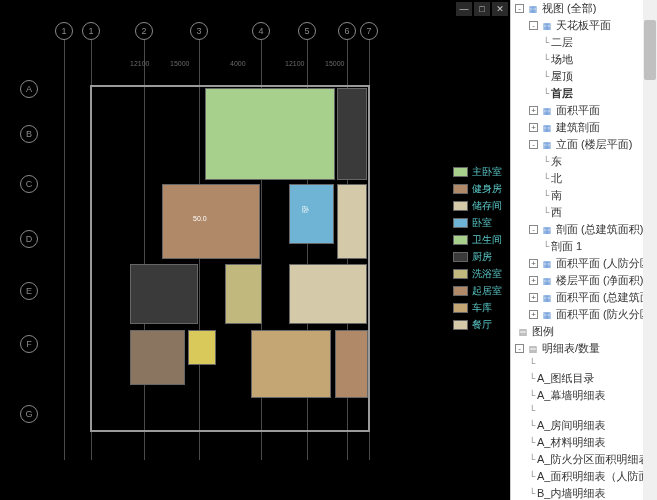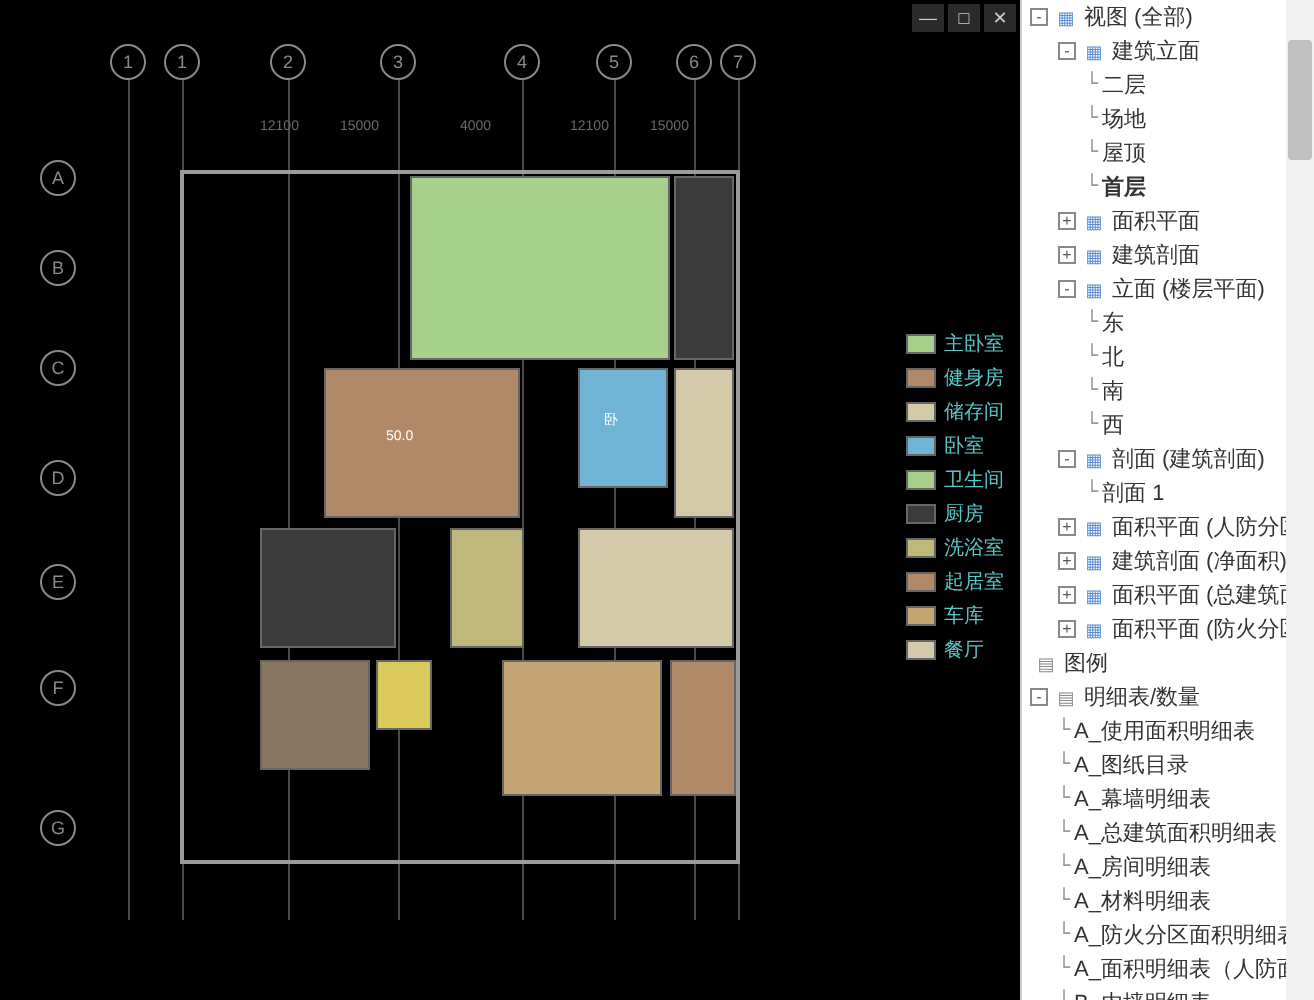--- a/index.html
+++ b/index.html
@@ -152,21 +152,21 @@
       <div class="tree-item">
         <span class="tree-spacer" style="width: 4px;"></span>
         <span class="tree-toggle">-</span>
         <span class="tree-icon icon-view">▦</span>
         <span class="tree-label">视图 (全部)</span>
       </div>
       <div class="tree-item">
         <span class="tree-spacer" style="width: 18px;"></span>
         <span class="tree-toggle">-</span>
         <span class="tree-icon icon-view">▦</span>
-        <span class="tree-label">建筑立面</span>
+        <span class="tree-label">天花板平面</span>
       </div>
       <div class="tree-item">
         <span class="tree-spacer" style="width: 32px;"></span>
         <span class="tree-line">└</span>
         <span class="tree-label">二层</span>
       </div>
       <div class="tree-item">
         <span class="tree-spacer" style="width: 32px;"></span>
         <span class="tree-line">└</span>
         <span class="tree-label">场地</span>
@@ -216,38 +216,38 @@
       </div>
       <div class="tree-item">
         <span class="tree-spacer" style="width: 32px;"></span>
         <span class="tree-line">└</span>
         <span class="tree-label">西</span>
       </div>
       <div class="tree-item">
         <span class="tree-spacer" style="width: 18px;"></span>
         <span class="tree-toggle">-</span>
         <span class="tree-icon icon-view">▦</span>
-        <span class="tree-label">剖面 (建筑剖面)</span>
+        <span class="tree-label">剖面 (总建筑面积)</span>
       </div>
       <div class="tree-item">
         <span class="tree-spacer" style="width: 32px;"></span>
         <span class="tree-line">└</span>
         <span class="tree-label">剖面 1</span>
       </div>
       <div class="tree-item">
         <span class="tree-spacer" style="width: 18px;"></span>
         <span class="tree-toggle">+</span>
         <span class="tree-icon icon-view">▦</span>
         <span class="tree-label">面积平面 (人防分区面积)</span>
       </div>
       <div class="tree-item">
         <span class="tree-spacer" style="width: 18px;"></span>
         <span class="tree-toggle">+</span>
         <span class="tree-icon icon-view">▦</span>
-        <span class="tree-label">建筑剖面 (净面积)</span>
+        <span class="tree-label">楼层平面 (净面积)</span>
       </div>
       <div class="tree-item">
         <span class="tree-spacer" style="width: 18px;"></span>
         <span class="tree-toggle">+</span>
         <span class="tree-icon icon-view">▦</span>
         <span class="tree-label">面积平面 (总建筑面积)</span>
       </div>
       <div class="tree-item">
         <span class="tree-spacer" style="width: 18px;"></span>
         <span class="tree-toggle">+</span>
@@ -262,36 +262,34 @@
       </div>
       <div class="tree-item">
         <span class="tree-spacer" style="width: 4px;"></span>
         <span class="tree-toggle">-</span>
         <span class="tree-icon icon-leg">▤</span>
         <span class="tree-label">明细表/数量</span>
       </div>
       <div class="tree-item">
         <span class="tree-spacer" style="width: 18px;"></span>
         <span class="tree-line">└</span>
-        <span class="tree-label">A_使用面积明细表</span>
       </div>
       <div class="tree-item">
         <span class="tree-spacer" style="width: 18px;"></span>
         <span class="tree-line">└</span>
         <span class="tree-label">A_图纸目录</span>
       </div>
       <div class="tree-item">
         <span class="tree-spacer" style="width: 18px;"></span>
         <span class="tree-line">└</span>
         <span class="tree-label">A_幕墙明细表</span>
       </div>
       <div class="tree-item">
         <span class="tree-spacer" style="width: 18px;"></span>
         <span class="tree-line">└</span>
-        <span class="tree-label">A_总建筑面积明细表</span>
       </div>
       <div class="tree-item">
         <span class="tree-spacer" style="width: 18px;"></span>
         <span class="tree-line">└</span>
         <span class="tree-label">A_房间明细表</span>
       </div>
       <div class="tree-item">
         <span class="tree-spacer" style="width: 18px;"></span>
         <span class="tree-line">└</span>
         <span class="tree-label">A_材料明细表</span>

